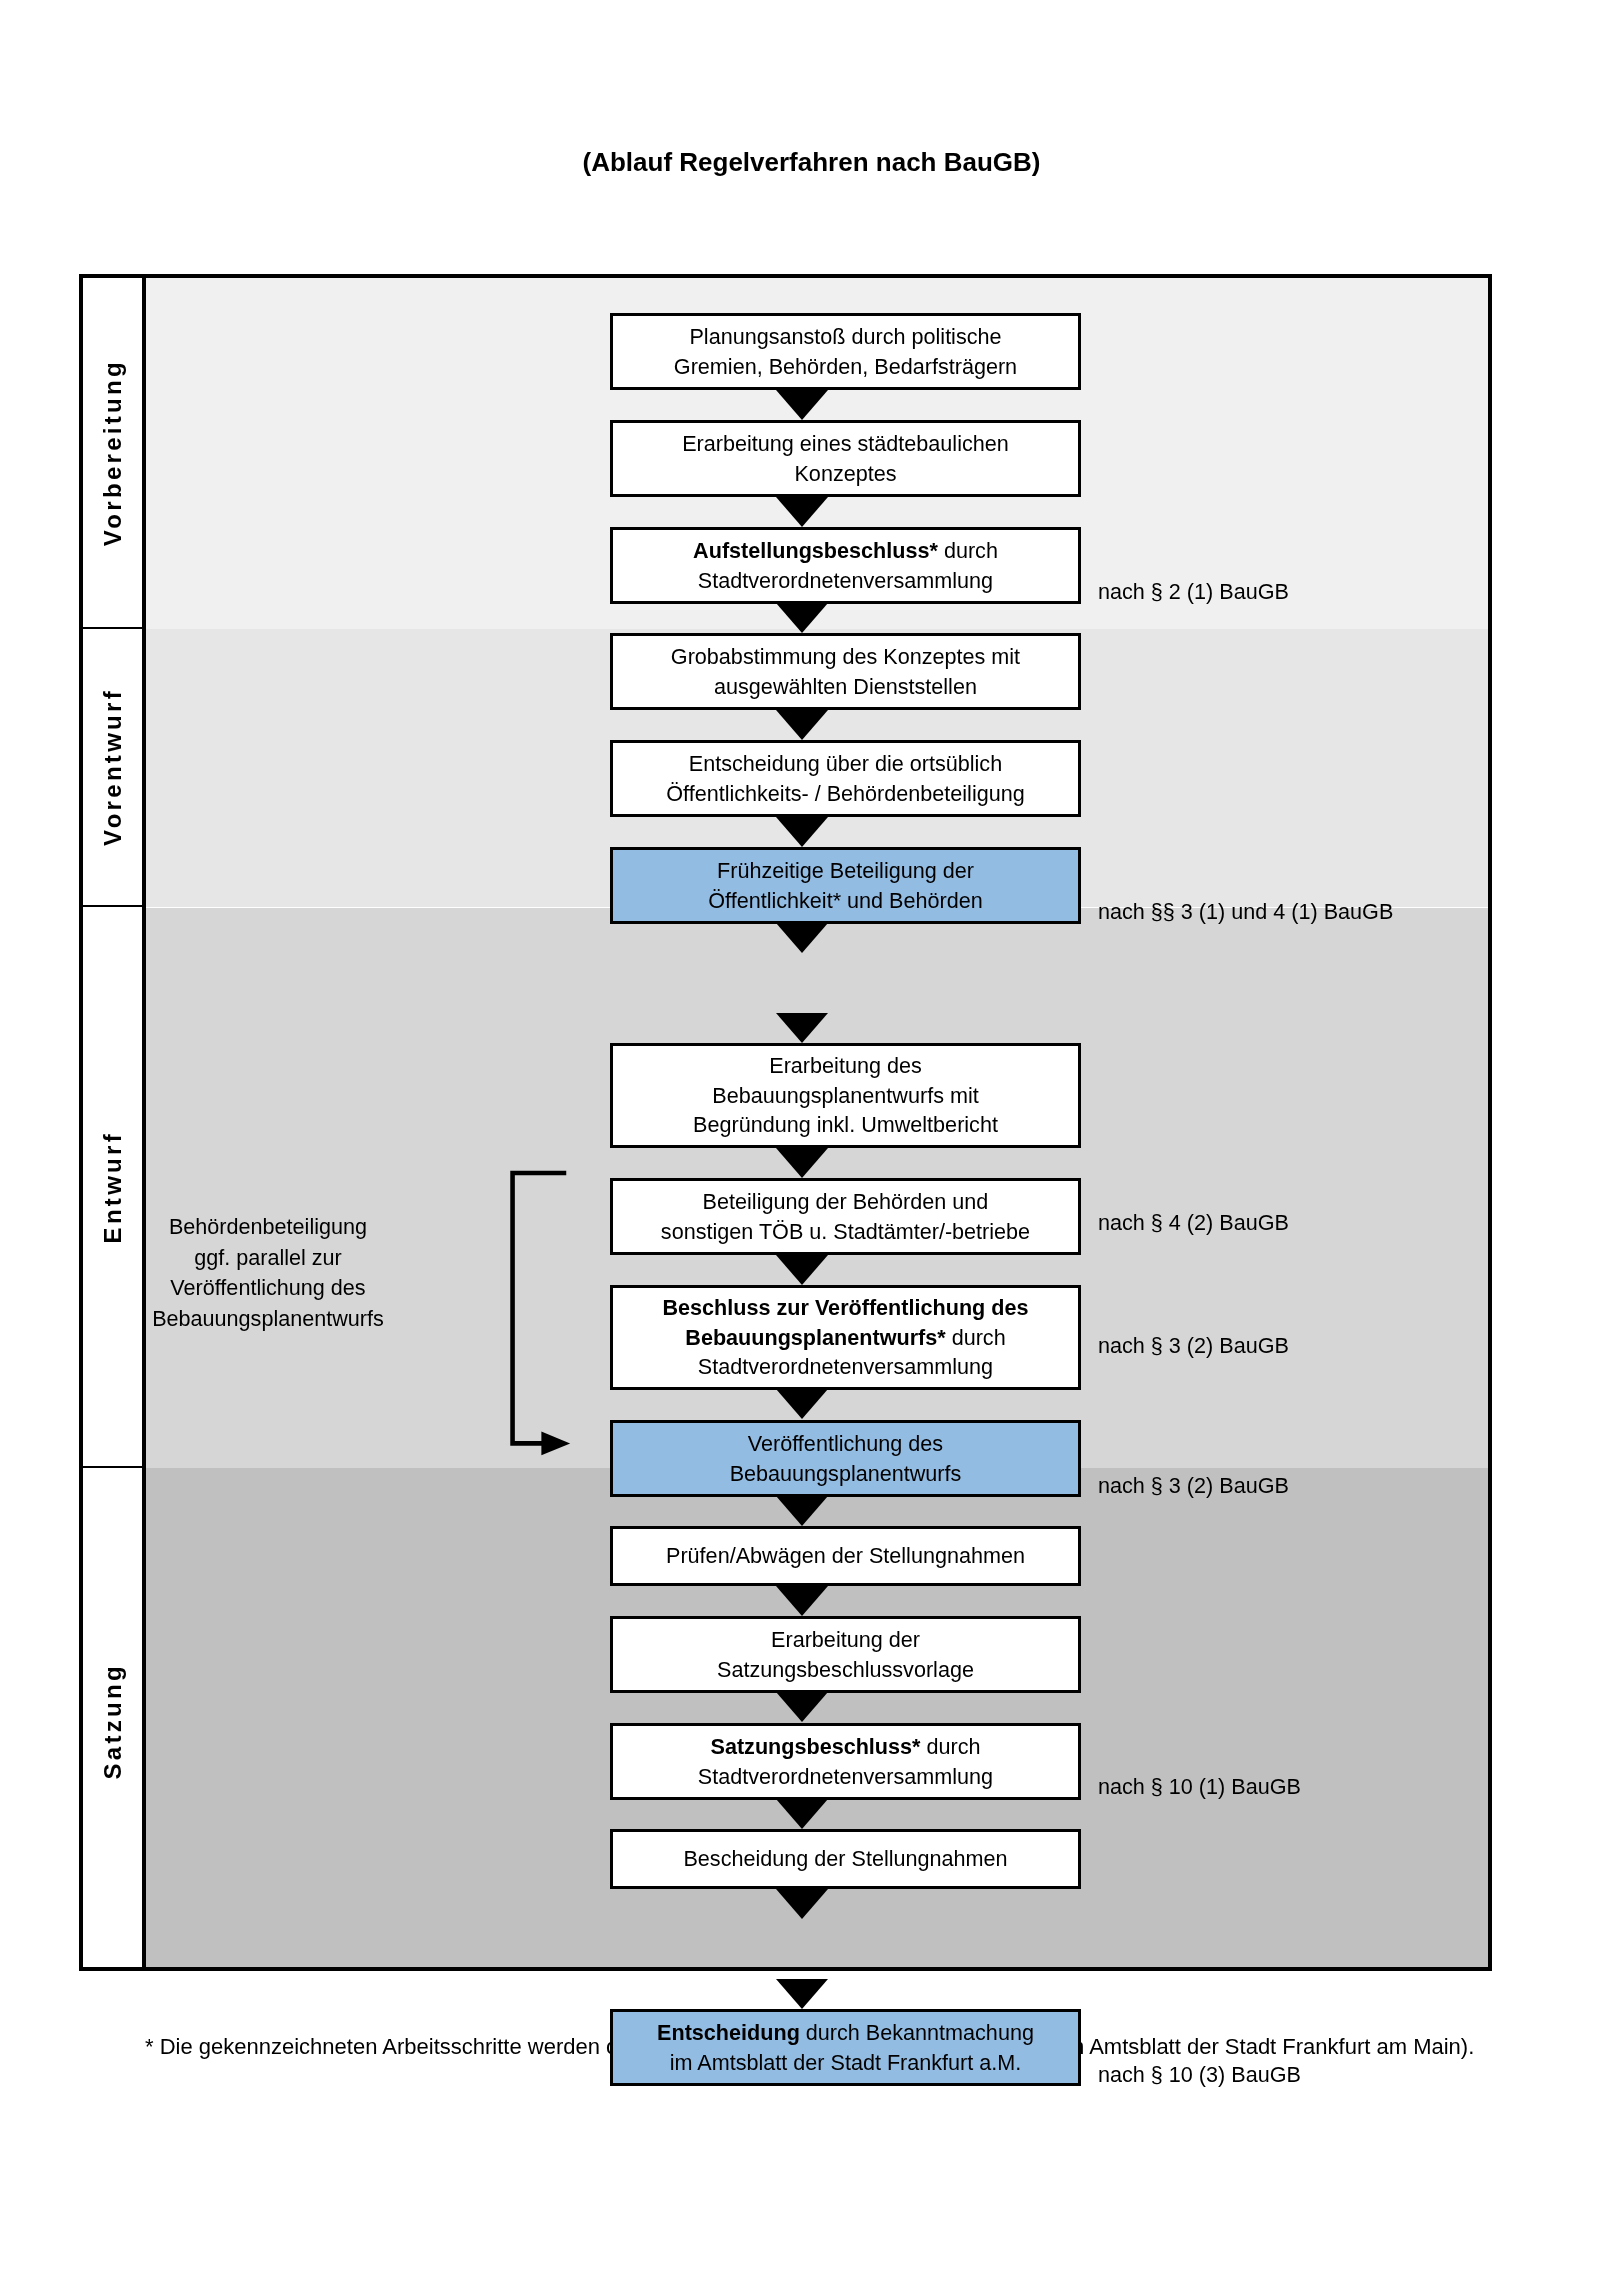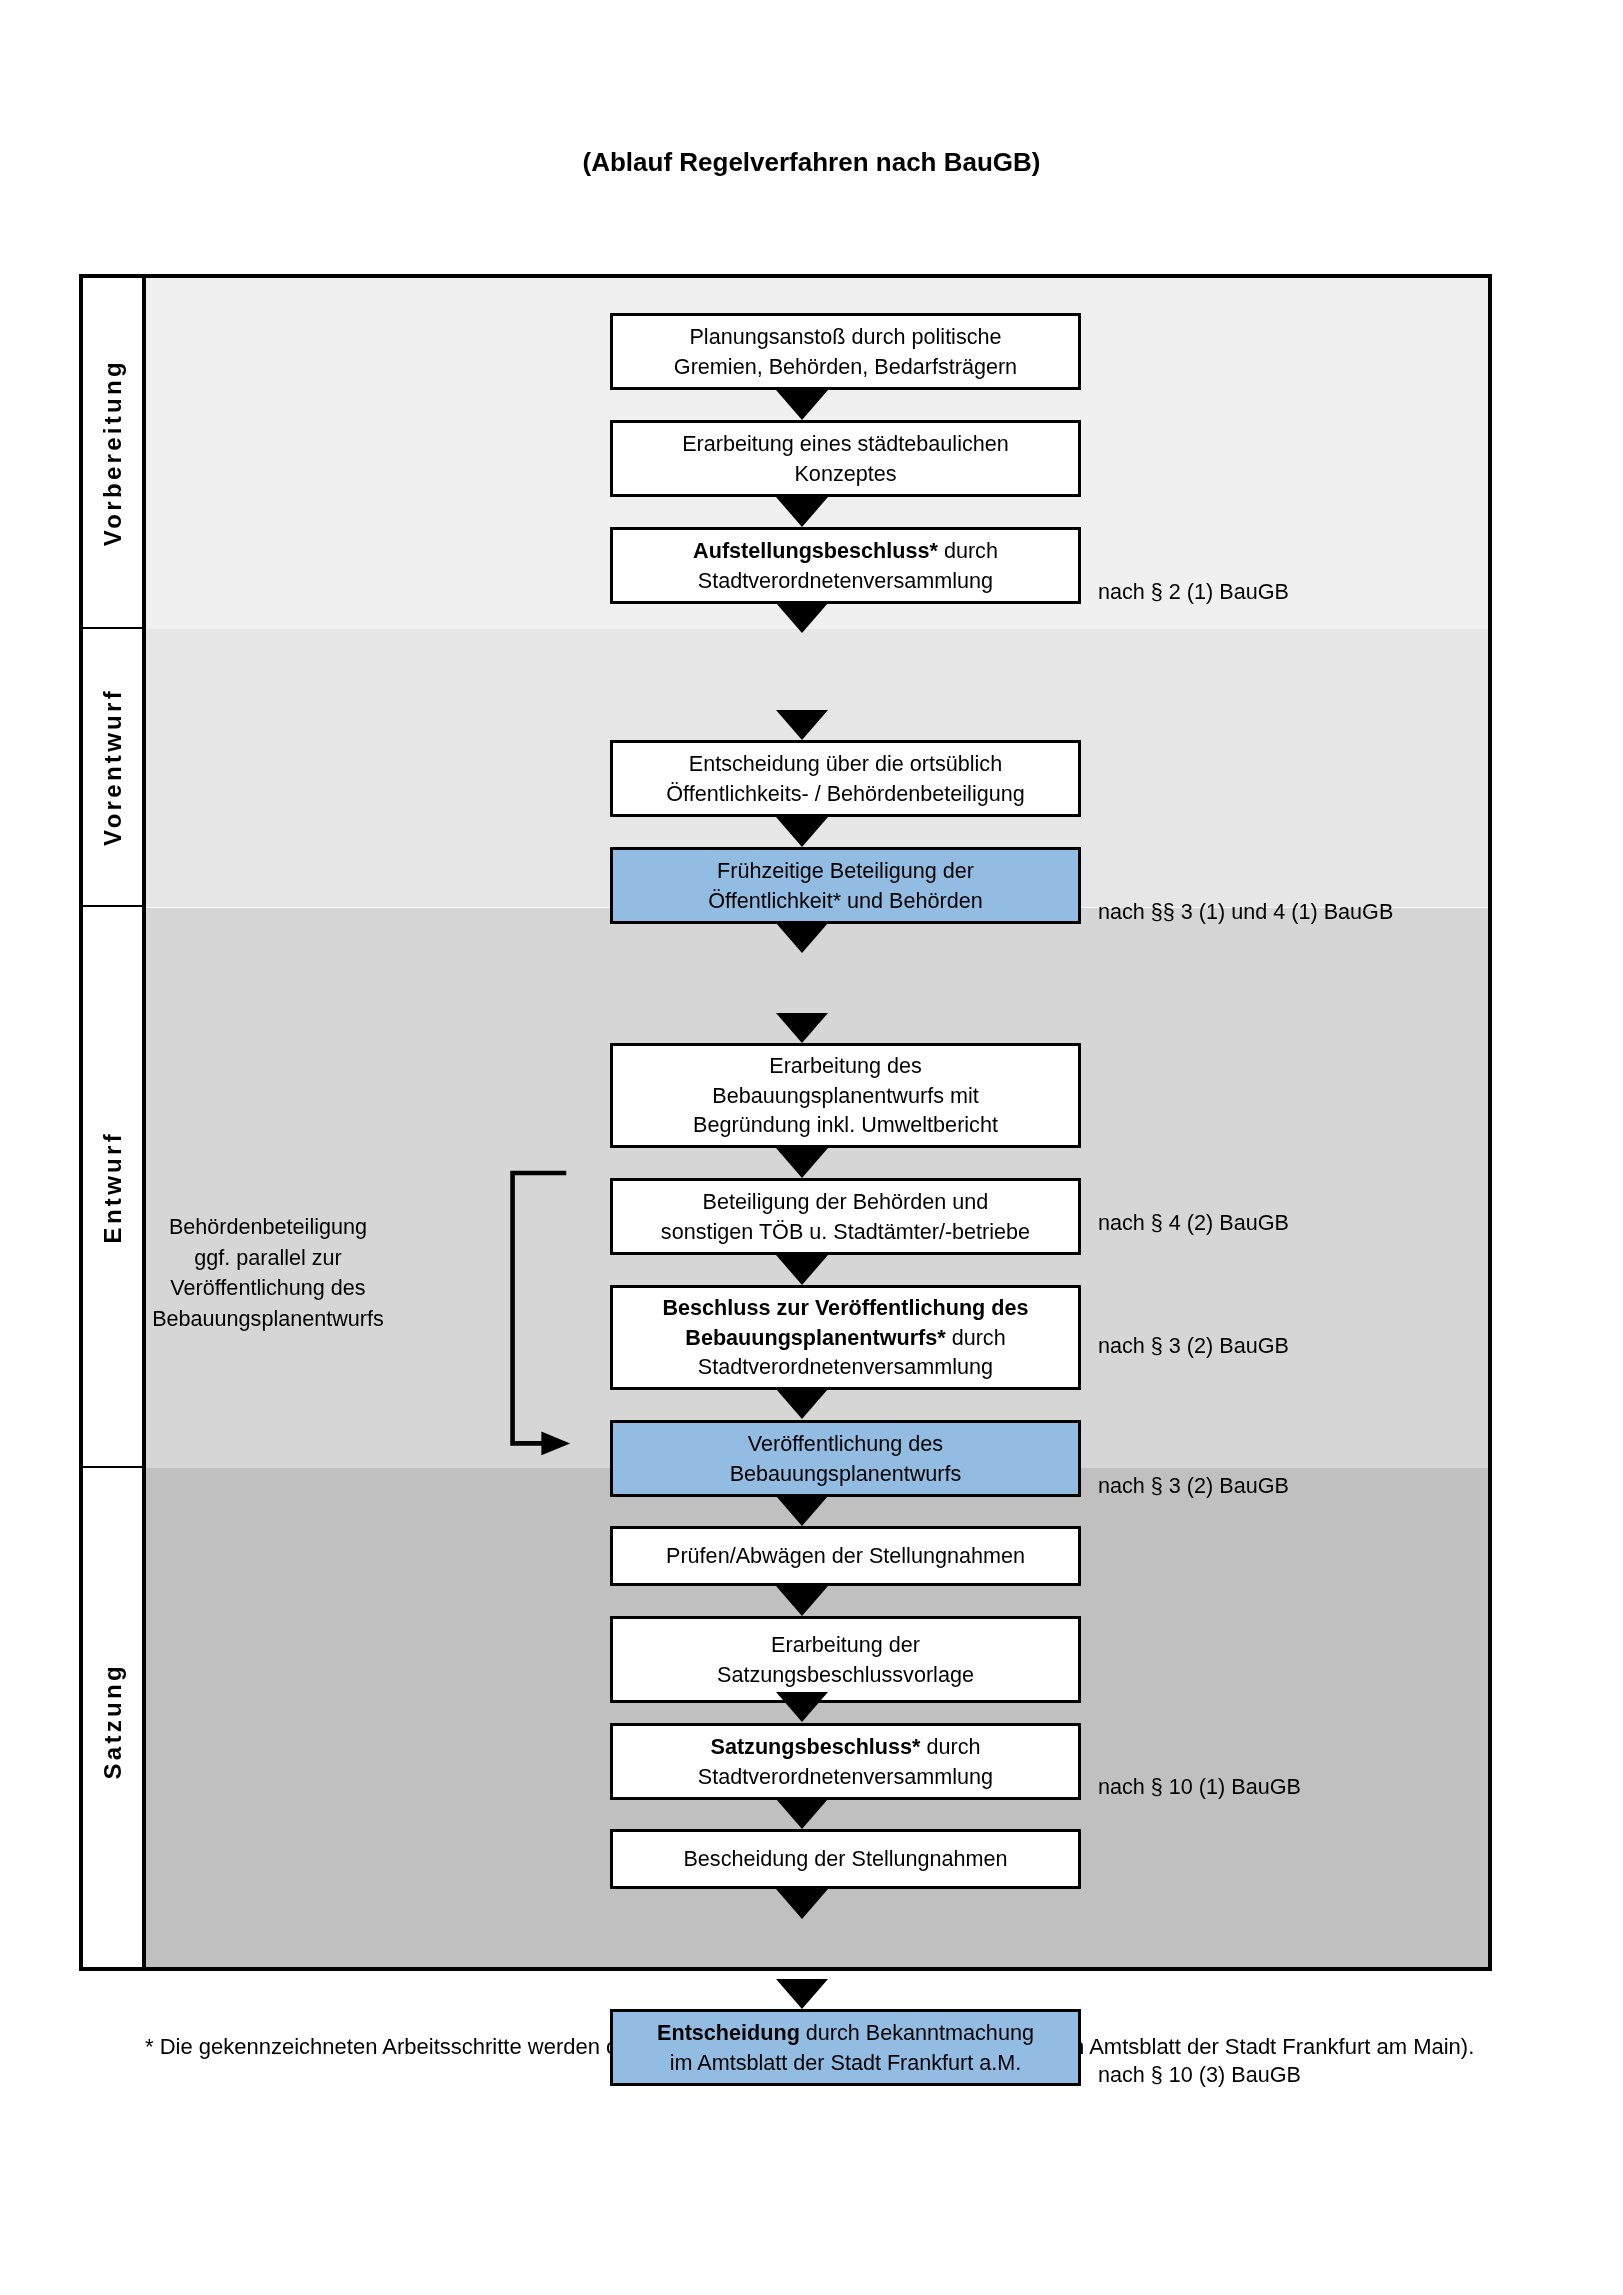--- a/index.html
+++ b/index.html
@@ -225,20 +225,26 @@
     <div class="arrow-down" style="left:693px;top:219px;"></div>
 
     <div class="node" style="top:249px;height:77px;">
       <div>
         <b>Aufstellungsbeschluss*</b><span class="reg"> durch</span><br>
         <span>Stadtverordnetenversammlung</span>
       </div>
     </div>
     <div class="arrow-down" style="left:693px;top:325px;"></div>
 
+    <div class="node" style="top:355px;height:77px;">
+      <div>
+        <span>Grobabstimmung des Konzeptes mit</span><br>
+        <span>ausgewählten Dienststellen</span>
+      </div>
+    </div>
     <div class="arrow-down" style="left:693px;top:432px;"></div>
 
     <div class="node" style="top:462px;height:77px;">
       <div>
         <span>Entscheidung über die ortsüblich</span><br>
         <span>Öffentlichkeits- / Behördenbeteiligung</span>
       </div>
     </div>
     <div class="arrow-down" style="left:693px;top:539px;"></div>
 
@@ -286,21 +292,21 @@
     </div>
     <div class="arrow-down" style="left:693px;top:1218px;"></div>
 
     <div class="node" style="top:1248px;height:60px;">
       <div>
         <span>Prüfen/Abwägen der Stellungnahmen</span>
       </div>
     </div>
     <div class="arrow-down" style="left:693px;top:1308px;"></div>
 
-    <div class="node" style="top:1338px;height:87px;">
+    <div class="node" style="top:1338px;height:77px;">
       <div>
         <span>Erarbeitung der</span><br>
         <span>Satzungsbeschlussvorlage</span>
       </div>
     </div>
     <div class="arrow-down" style="left:693px;top:1414px;"></div>
 
     <div class="node" style="top:1445px;height:77px;">
       <div>
         <b>Satzungsbeschluss*</b><span class="reg"> durch</span><br>

